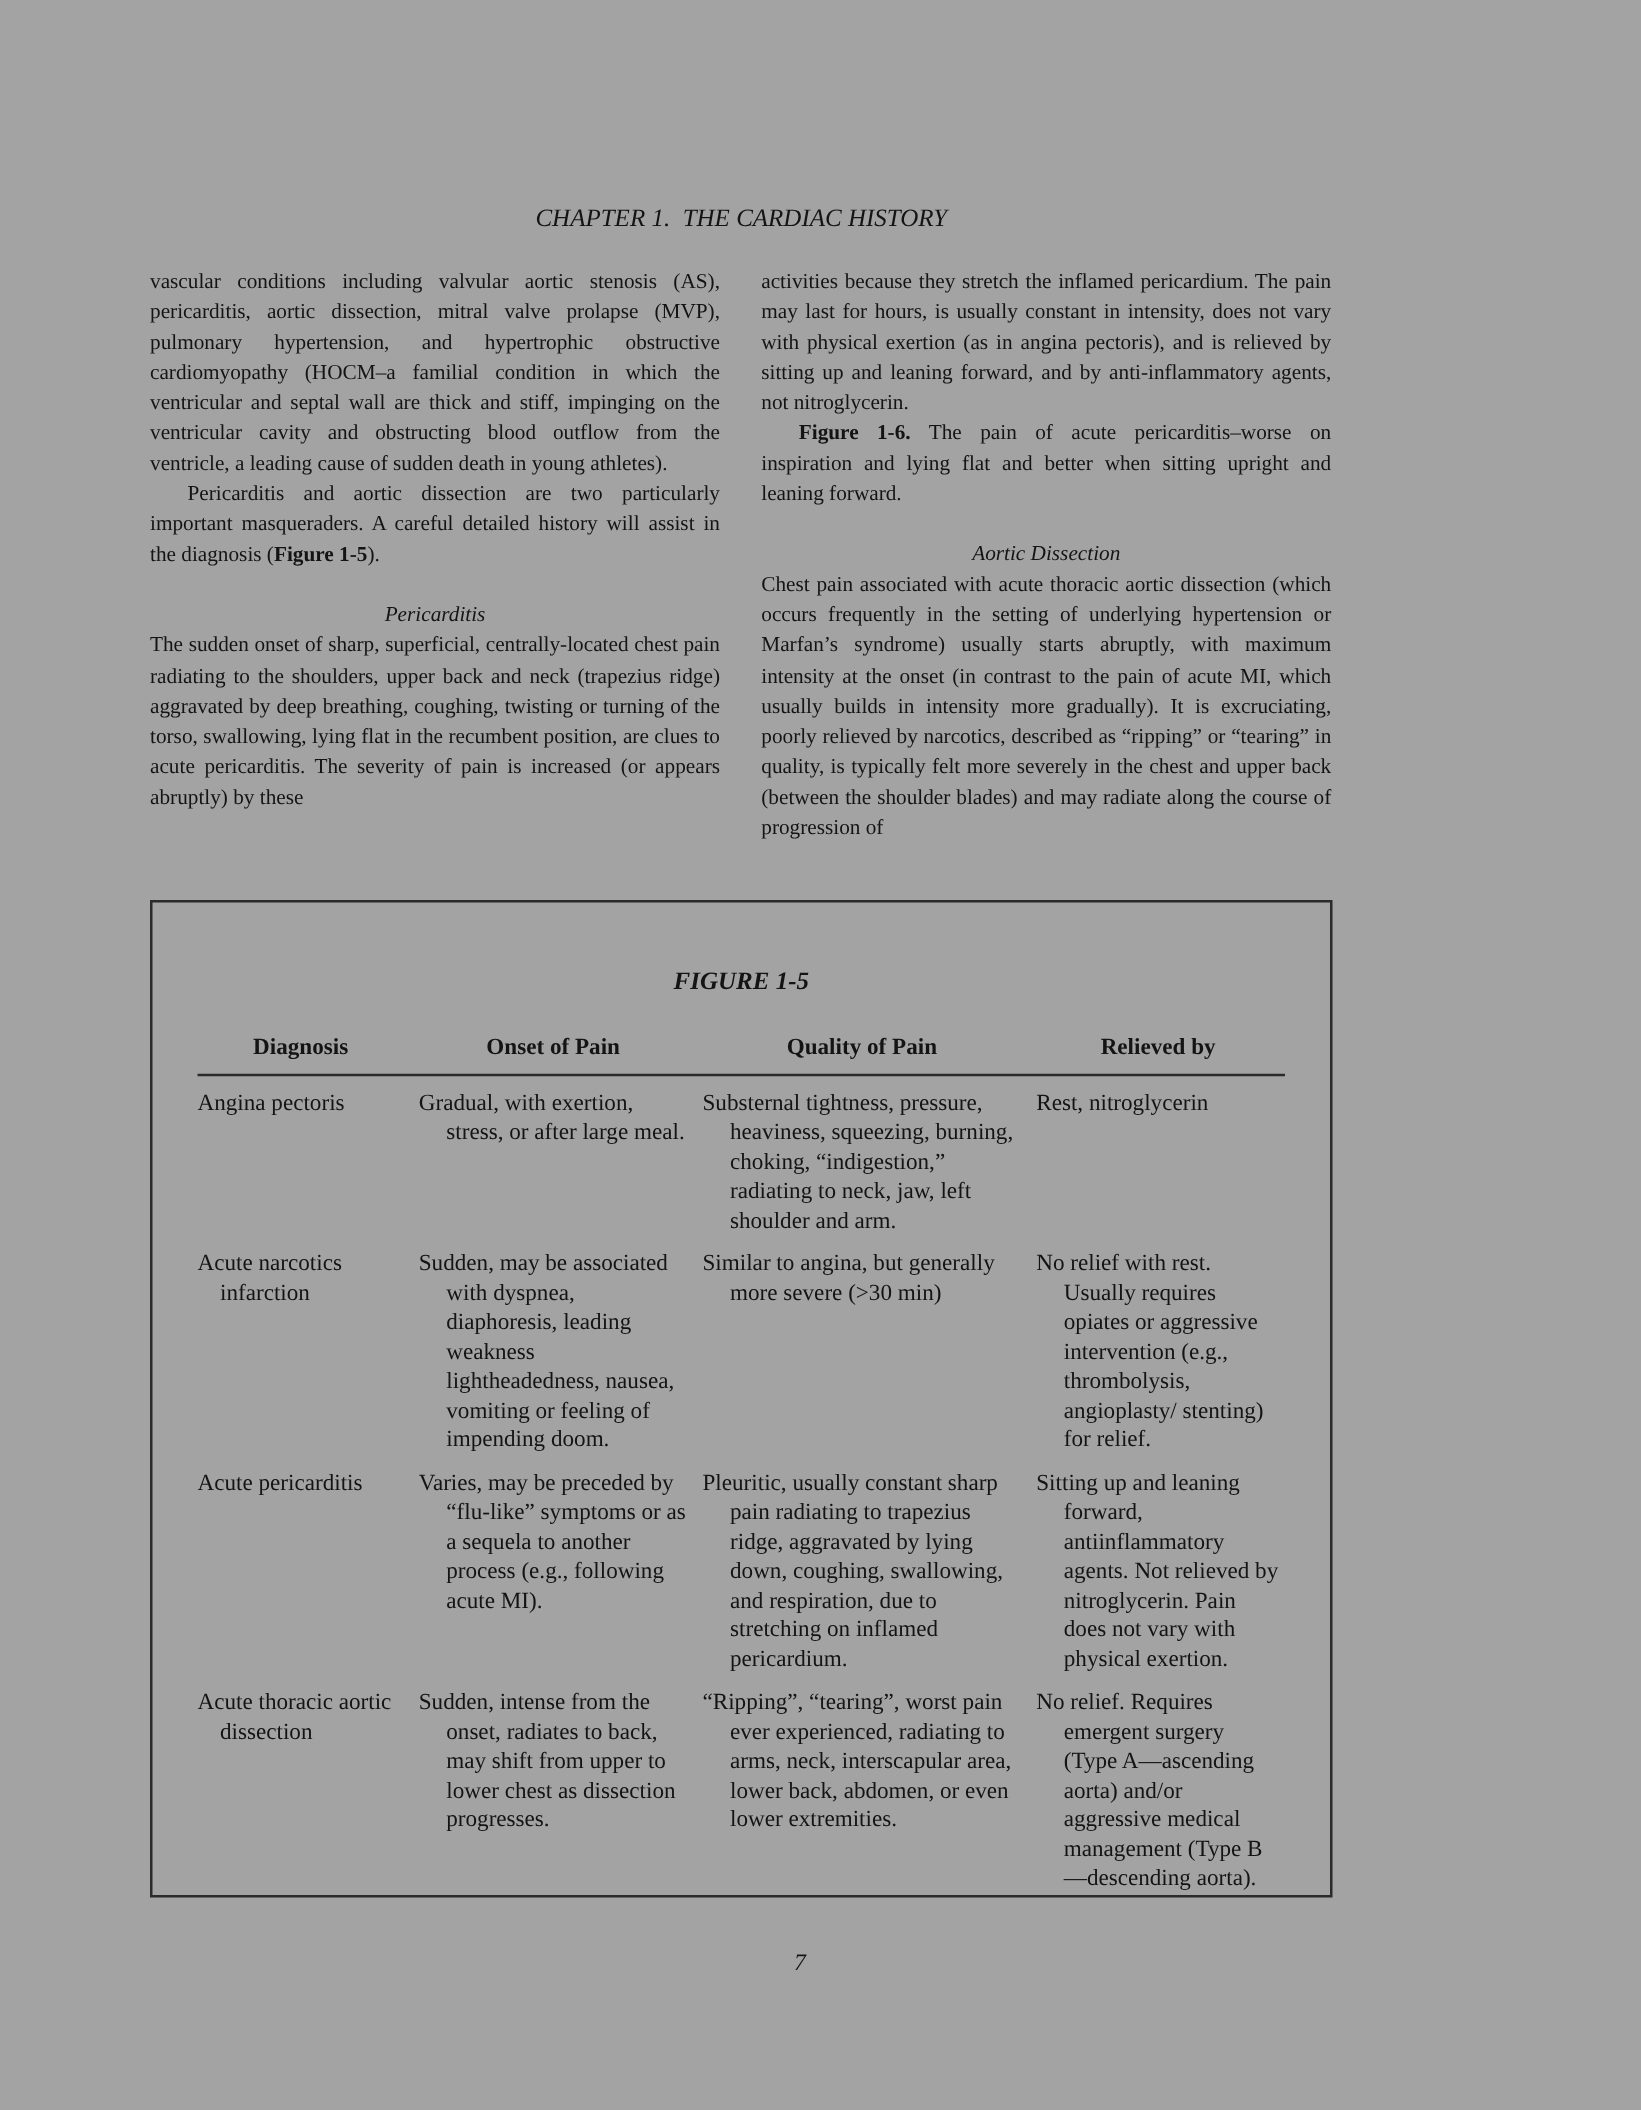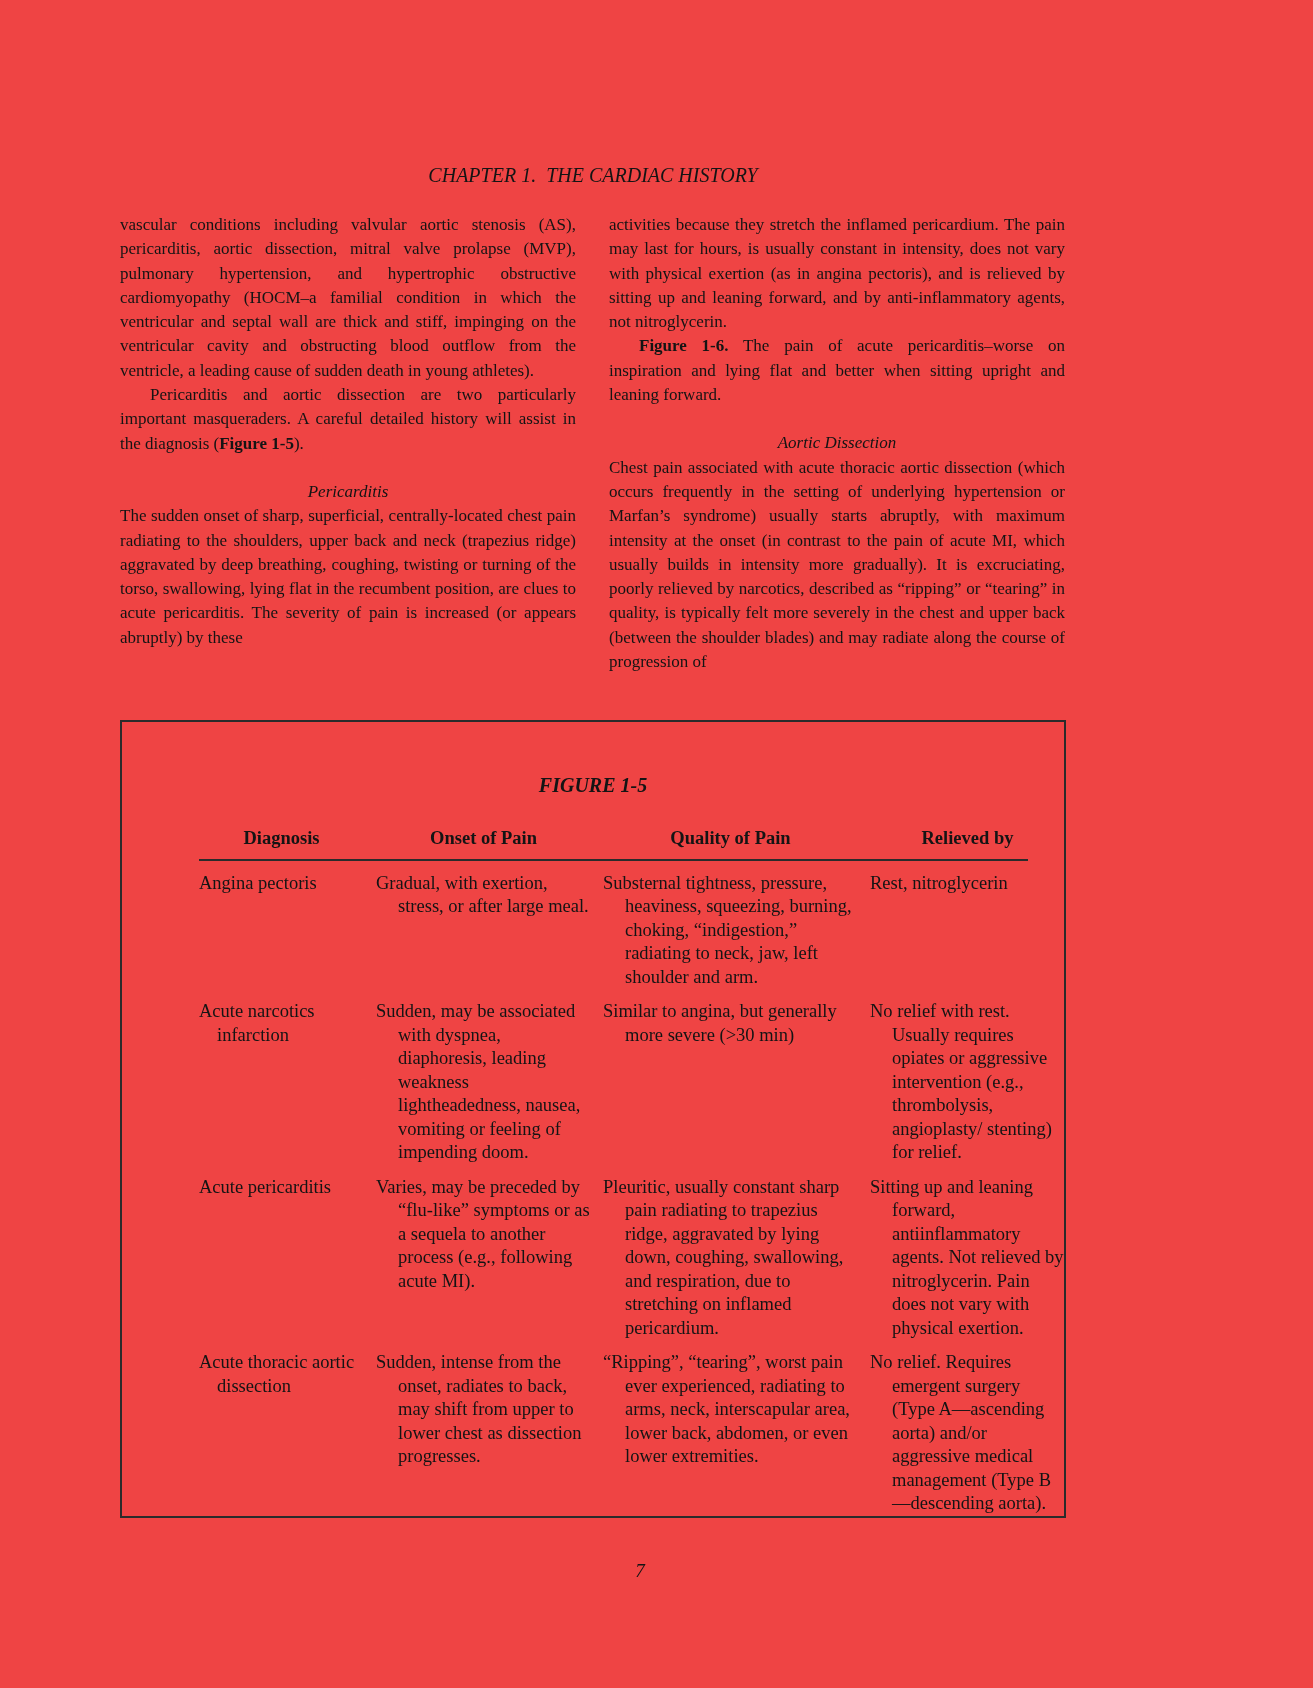--- a/index.html
+++ b/index.html
@@ -1,19 +1,19 @@
 <!DOCTYPE html>
 <html><head>
 <meta charset="utf-8">
 <style>
   html,body { margin:0; padding:0; background:#ffffff; }
   .page {
     position:relative;
     width:1313px; height:1688px;
-    background:#ef4444;
+    background:#a3a3a3;
     color:#141414;
     font-family:"Liberation Serif", serif;
     overflow:hidden;
   }
   .content {
     position:absolute;
     left:120px; top:0;
     width:946px;
   }
   .chapter-header {
@@ -65,21 +65,20 @@
   }
   .fig-table {
     margin-top:30px;
     font-size:18.5px;
     line-height:23.5px;
   }
   .thead, .trow {
     display:grid;
     grid-template-columns:165px 215px 255px 195px;
     column-gap:12px;
-    margin-left:41px;
   }
   .thead {
     font-weight:bold;
     text-align:center;
     padding-bottom:8px;
     border-bottom:2px solid #2b2b2b;
   }
   .trow { margin-top:11px; }
   .cell-diagnosis {
     font-weight:normal;

